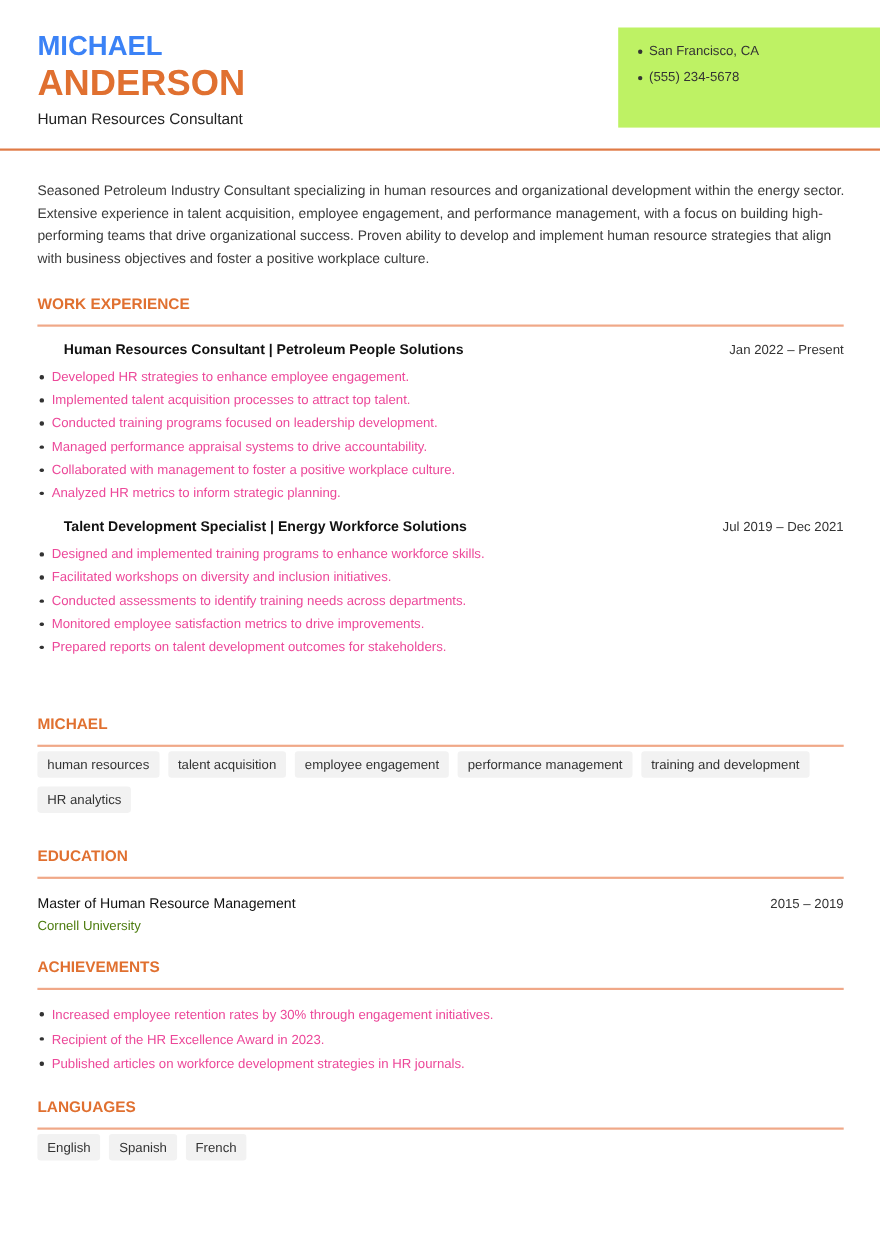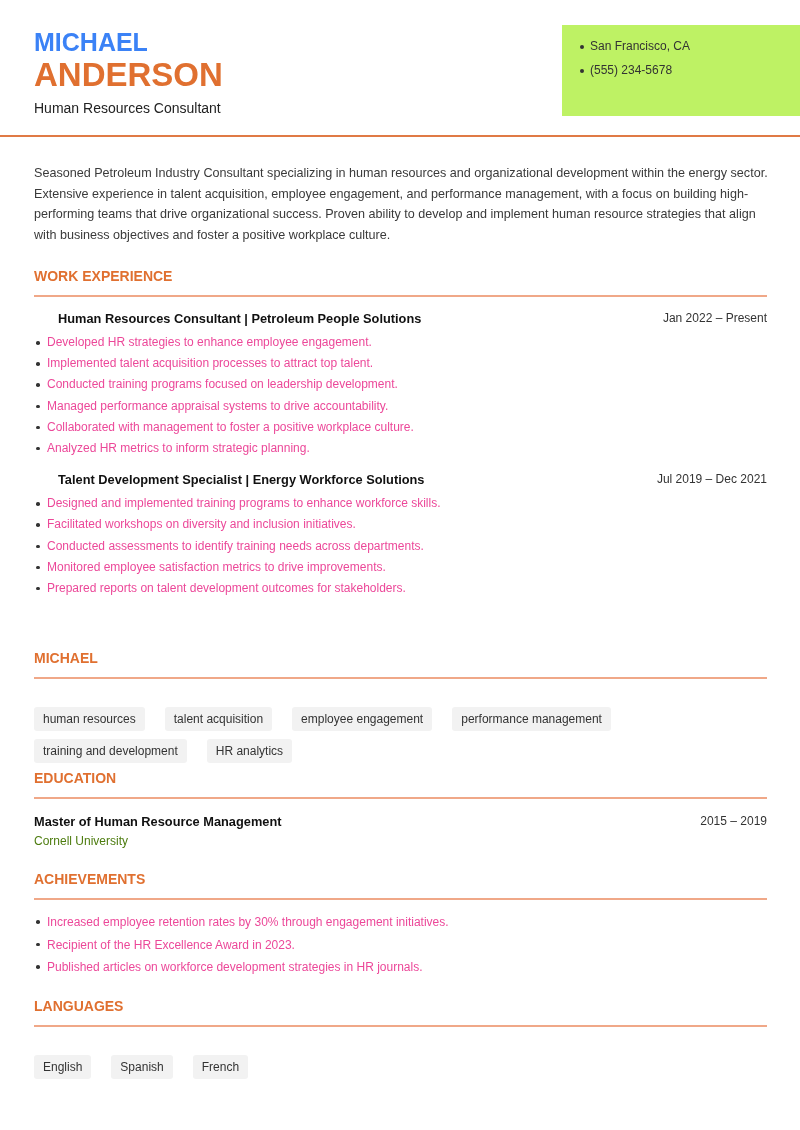--- a/index.html
+++ b/index.html
@@ -22,25 +22,25 @@
   .section-rule { height: 2px; background: #f0a888; margin-top: 9px; }
 
   .job { position: relative; }
   .job-head { position: relative; height: 20px; line-height: 20px; margin-left: 24px; }
   .job-role { font-size: 12.8px; font-weight: bold; color: #111111; }
   .job-dates { position: absolute; right: 0; top: 0; font-size: 12px; color: #333333; }
   .bullets { list-style: none; margin-top: 4px; }
   .bullets li { position: relative; padding-left: 13px; font-size: 12px; color: #ec4899; height: 21.2px; line-height: 21.2px; }
   .bullets li::before { content: ""; position: absolute; left: 2px; top: 9px; width: 3.5px; height: 3.5px; border-radius: 50%; background: #333333; }
 
-  .tags { display: flex; flex-wrap: wrap; gap: 8px 20px; margin-top: 28px; }
+  .tags { display: flex; flex-wrap: wrap; gap: 8px 8px; margin-top: 4px; }
   .tag { background: #f2f2f2; border-radius: 3px; font-size: 12px; color: #333333; padding: 0 9px; height: 24px; line-height: 24px; }
 
   .edu-head { position: relative; height: 20px; line-height: 20px; margin-top: 12px; }
-  .edu-degree { font-size: 12.8px; font-weight: bold; color: #111111; }
+  .edu-degree { font-size: 12.8px; font-weight: normal; color: #111111; }
   .edu-dates { position: absolute; right: 0; top: 0; font-size: 12px; color: #333333; }
   .edu-school { font-size: 12px; color: #4d7c0f; height: 20px; line-height: 20px; }
 </style>
 </head>
 <body>
 
 <div class="header">
   <div class="name-first">MICHAEL</div>
   <div class="name-last">ANDERSON</div>
   <div class="job-title">Human Resources Consultant</div>

